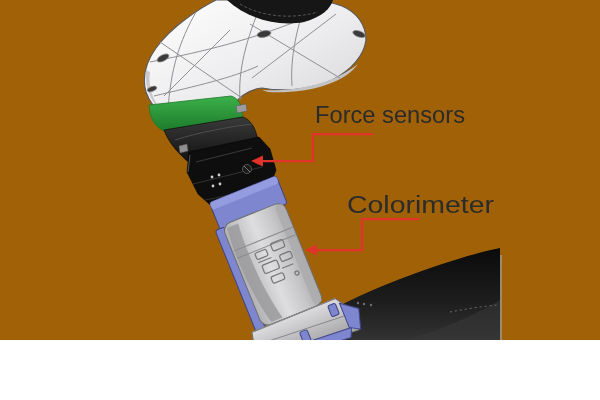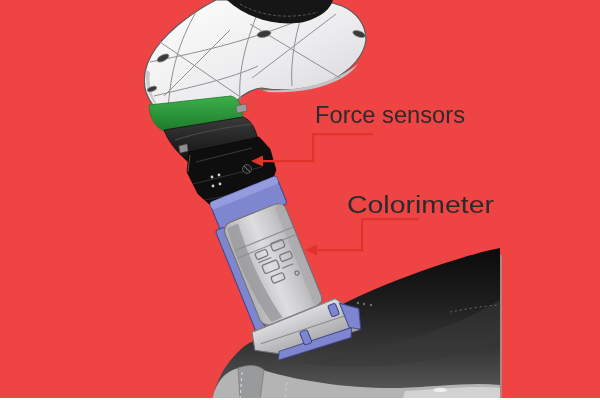--- a/index.html
+++ b/index.html
@@ -1,16 +1,16 @@
 <!DOCTYPE html>
 <html><head>
 <meta charset="utf-8">
 <style>
   html,body{margin:0;padding:0;background:#fff;}
-  #stage{width:600px;height:398px;position:relative;overflow:hidden;background:#ef4444;}
+  #stage{width:600px;height:340px;position:relative;overflow:hidden;background:#a16207;}
   svg{display:block;}
   .label{font-family:"Liberation Sans",sans-serif;font-size:23px;fill:#2b2b2b;}
 </style>
 </head>
 <body>
 
 <div id="stage">
 <svg width="600" height="400" viewBox="0 0 600 400">
   <defs>
     <linearGradient id="gradCar" x1="0" y1="248" x2="0" y2="400" gradientUnits="userSpaceOnUse">

